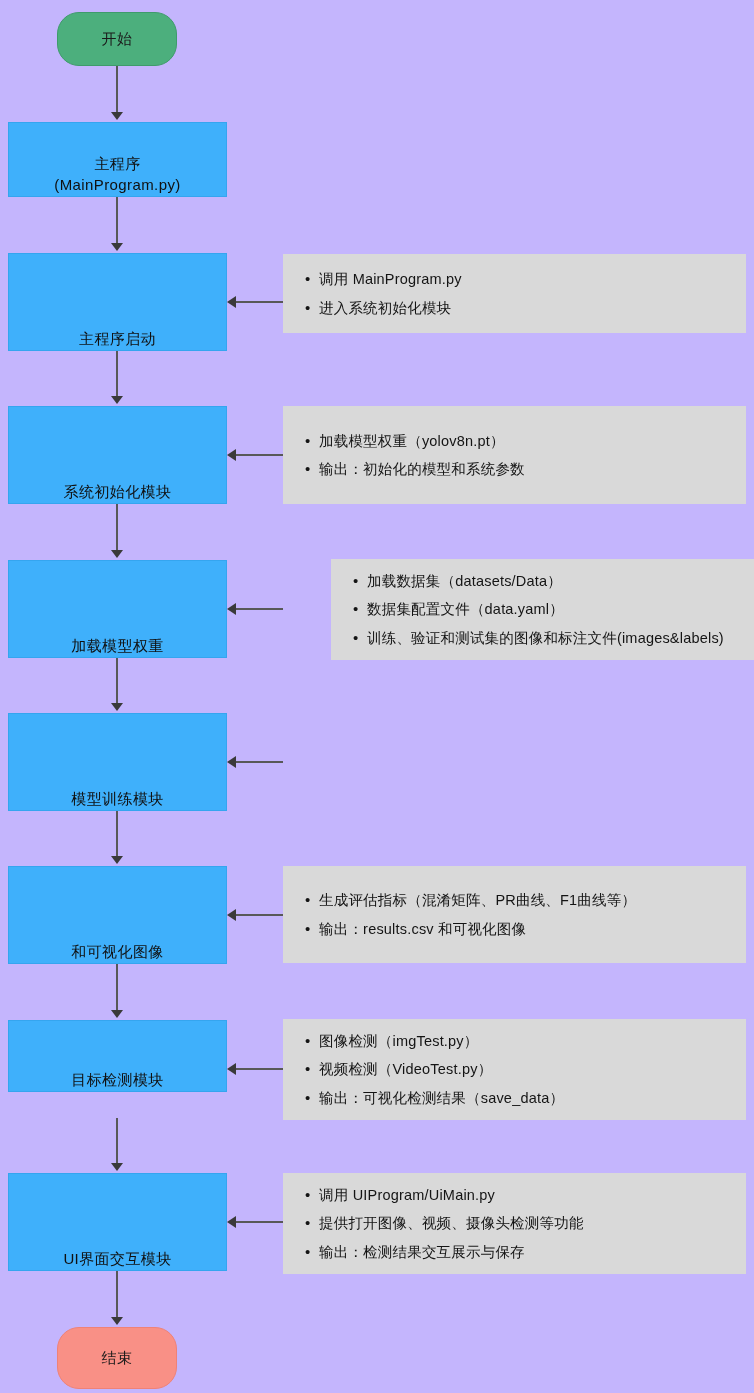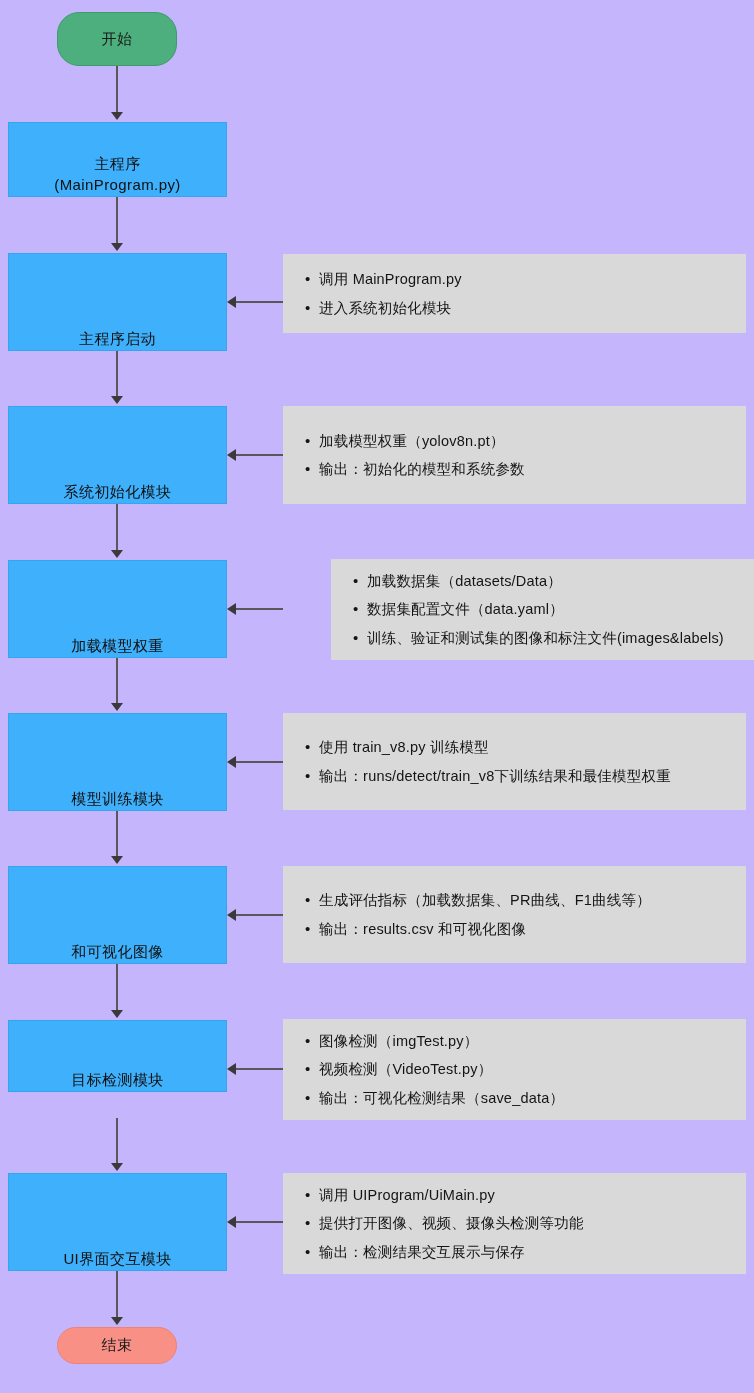--- a/index.html
+++ b/index.html
@@ -26,21 +26,21 @@
     color:#1a1a1a;
     letter-spacing:.5px;
     box-sizing:border-box;
   }
   .pill-start{
     left:57px; top:12px; width:120px; height:54px;
     background:#4CAF7D;
     border:1px solid #3f9b6c;
   }
   .pill-end{
-    left:57px; top:1327px; width:120px; height:37px;
+    left:57px; top:1327px; width:120px; height:62px;
     background:#F99086;
     border:1px solid #ef8277;
   }
 
   
   .node{
     position:absolute;
     left:8px;
     width:219px;
     background:#3FB0FB;
@@ -182,38 +182,32 @@
   </div>
   <div class="hline" style="left:236px; top:608px; width:47px;"></div>
   <div class="harrow" style="left:227px; top:603px;"></div>
 
   <div class="vline" style="top:658px; height:47px;"></div>
   <div class="varrow" style="top:703px;"></div>
 
   <div class="node" style="top:713px; height:98px;">
     <span class="node-txt">模型训练模块</span>
   </div>
-  <div class="panel" style="top:713px; height:97px;">
-    <ul>
-      <li>使用 train_v8.py 训练模型</li>
-      <li>输出：runs/detect/train_v8下训练结果和最佳模型权重</li>
-    </ul>
-  </div>
   <div class="hline" style="left:236px; top:761px; width:47px;"></div>
   <div class="harrow" style="left:227px; top:756px;"></div>
 
   <div class="vline" style="top:811px; height:47px;"></div>
   <div class="varrow" style="top:856px;"></div>
 
   <div class="node" style="top:866px; height:98px;">
     <span class="node-txt">和可视化图像</span>
   </div>
   <div class="panel" style="top:866px; height:97px;">
     <ul>
-      <li>生成评估指标（加载数据集、PR曲线、F1曲线等）</li>
+      <li>生成评估指标（混淆矩阵、PR曲线、F1曲线等）</li>
       <li>输出：results.csv 和可视化图像</li>
     </ul>
   </div>
   <div class="hline" style="left:236px; top:914px; width:47px;"></div>
   <div class="harrow" style="left:227px; top:909px;"></div>
 
   <div class="vline" style="top:964px; height:48px;"></div>
   <div class="varrow" style="top:1010px;"></div>
 
   <div class="node" style="top:1020px; height:72px;">

